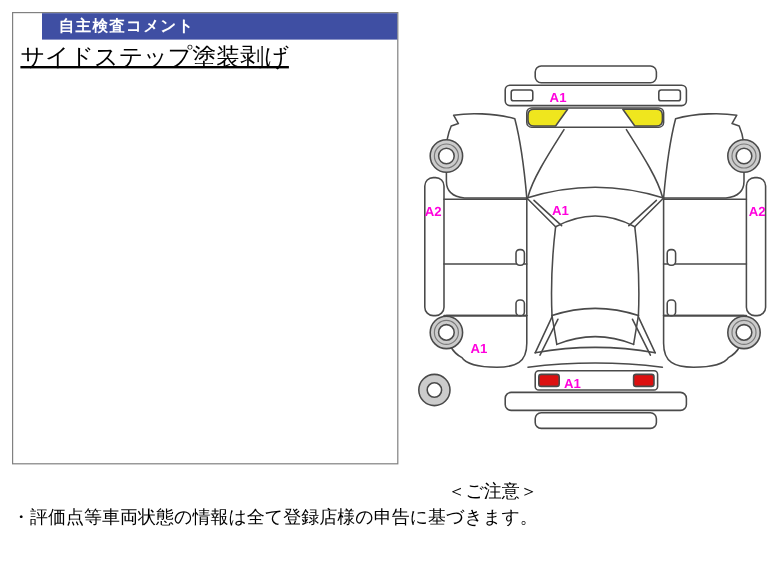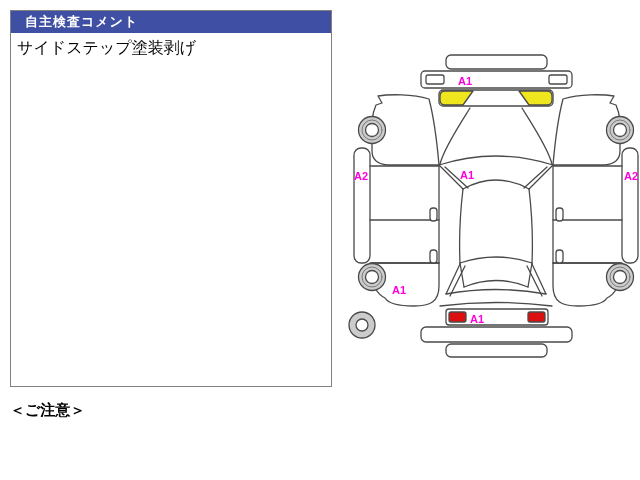--- a/index.html
+++ b/index.html
@@ -13,37 +13,37 @@
     position:absolute; left:10px; top:10px;
     width:320px; height:375px;
     border:1px solid #808080; background:#fff;
   }
   .panel-header {
     height:22px; line-height:22px;
     color:#ffffff; font-weight:bold; font-size:13px;
     padding-left:14px; letter-spacing:1px;
   }
   .comment-text {
-    font-size:16px; padding:5px 6px 0 6px; line-height:20px;
+    font-size:20px; padding:5px 6px 0 6px; line-height:20px;text-decoration:underline;
   }
   .diagram-wrap {
     position:absolute; left:342px; top:48px;
     width:308px; height:330px;
   }
   .notes {
     position:absolute; left:10px; top:399px;
     font-size:15px; line-height:22px;
   }
-  .notes .heading { font-weight:bold;text-align:right; }
+  .notes .heading { font-weight:normal;text-align:right; }
 </style>
 </head>
 <body>
 
 <div class="comment-panel" style="border-color: rgb(128, 128, 128);">
-  <div class="panel-header" style="background: rgb(63, 79, 163);">
+  <div class="panel-header" style="background: rgb(63, 79, 163); margin-left: 24px;">
     <span>自主検査コメント</span>
   </div>
   <div class="comment-text">サイドステップ塗装剥げ</div>
 </div>
 
 <div class="diagram-wrap">
 <svg viewBox="0 0 308 330" width="308" height="330" xmlns="http://www.w3.org/2000/svg">
   <g id="car-lines" stroke="#4A4A4A" stroke-width="1.3" fill="none" stroke-linejoin="round" stroke-linecap="round">
 
     <rect x="104" y="7" width="101" height="14" rx="5" fill="#fff"></rect>
@@ -132,13 +132,14 @@
     <text class="dmg-label" x="12" y="132" fill="#FF00DD">A2</text>
     <text class="dmg-label" x="282" y="132" fill="#FF00DD">A2</text>
     <text class="dmg-label" x="50" y="246" fill="#FF00DD">A1</text>
     <text class="dmg-label" x="128" y="275" fill="#FF00DD">A1</text>
   </g>
 </svg>
 </div>
 
 <div class="notes">
   <div class="heading">＜ご注意＞</div>
+  <div>・評価点等車両状態の情報は全て登録店様の申告に基づきます。</div>
 </div>
 
 </body></html>

